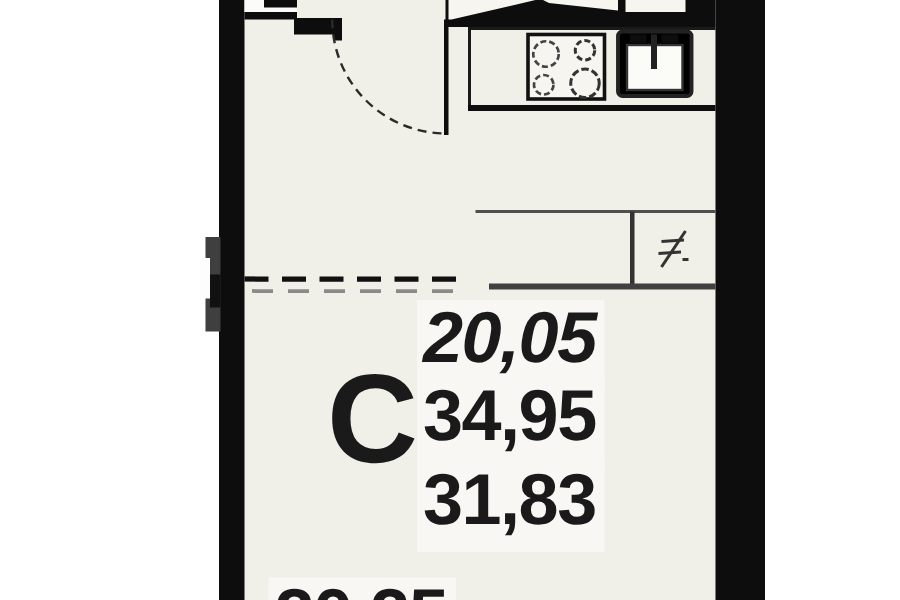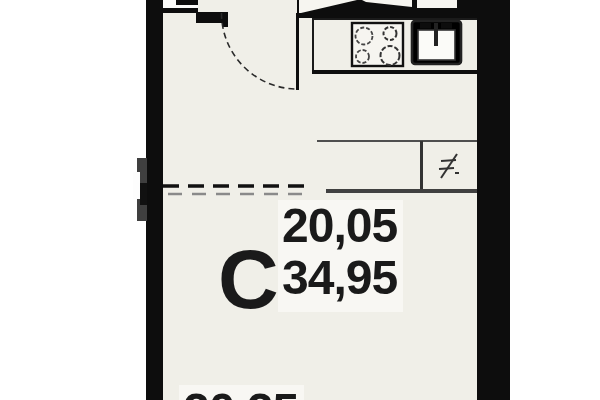--- a/index.html
+++ b/index.html
@@ -83,20 +83,21 @@
     <g stroke="#333" stroke-width="2" fill="none">
       <line x1="441" y1="161" x2="456" y2="160"></line>
       <line x1="439" y1="169" x2="454" y2="168"></line>
       <line x1="457" y1="154" x2="441" y2="178"></line>
       <line x1="455" y1="173" x2="459" y2="173"></line>
     </g>
   </svg>
 
   <div class="label unit-letter" style="left:218px;top:237px;">С</div>
 
-  <div class="label area-num" style="left:278px;top:200px;">20,05</div>
+  <div class="label area-num" style="left:278px;top:200px;font-style:italic;">20,05</div>
 
   <div class="label area-num" style="left:278px;top:252px;">34,95</div>
 
+  <div class="label area-num" style="left:278px;top:308px;">31,83</div>
 
   <div class="label area-num" style="left:179px;top:385px;">20,25</div>
 
 </div>
 
 </body></html>

